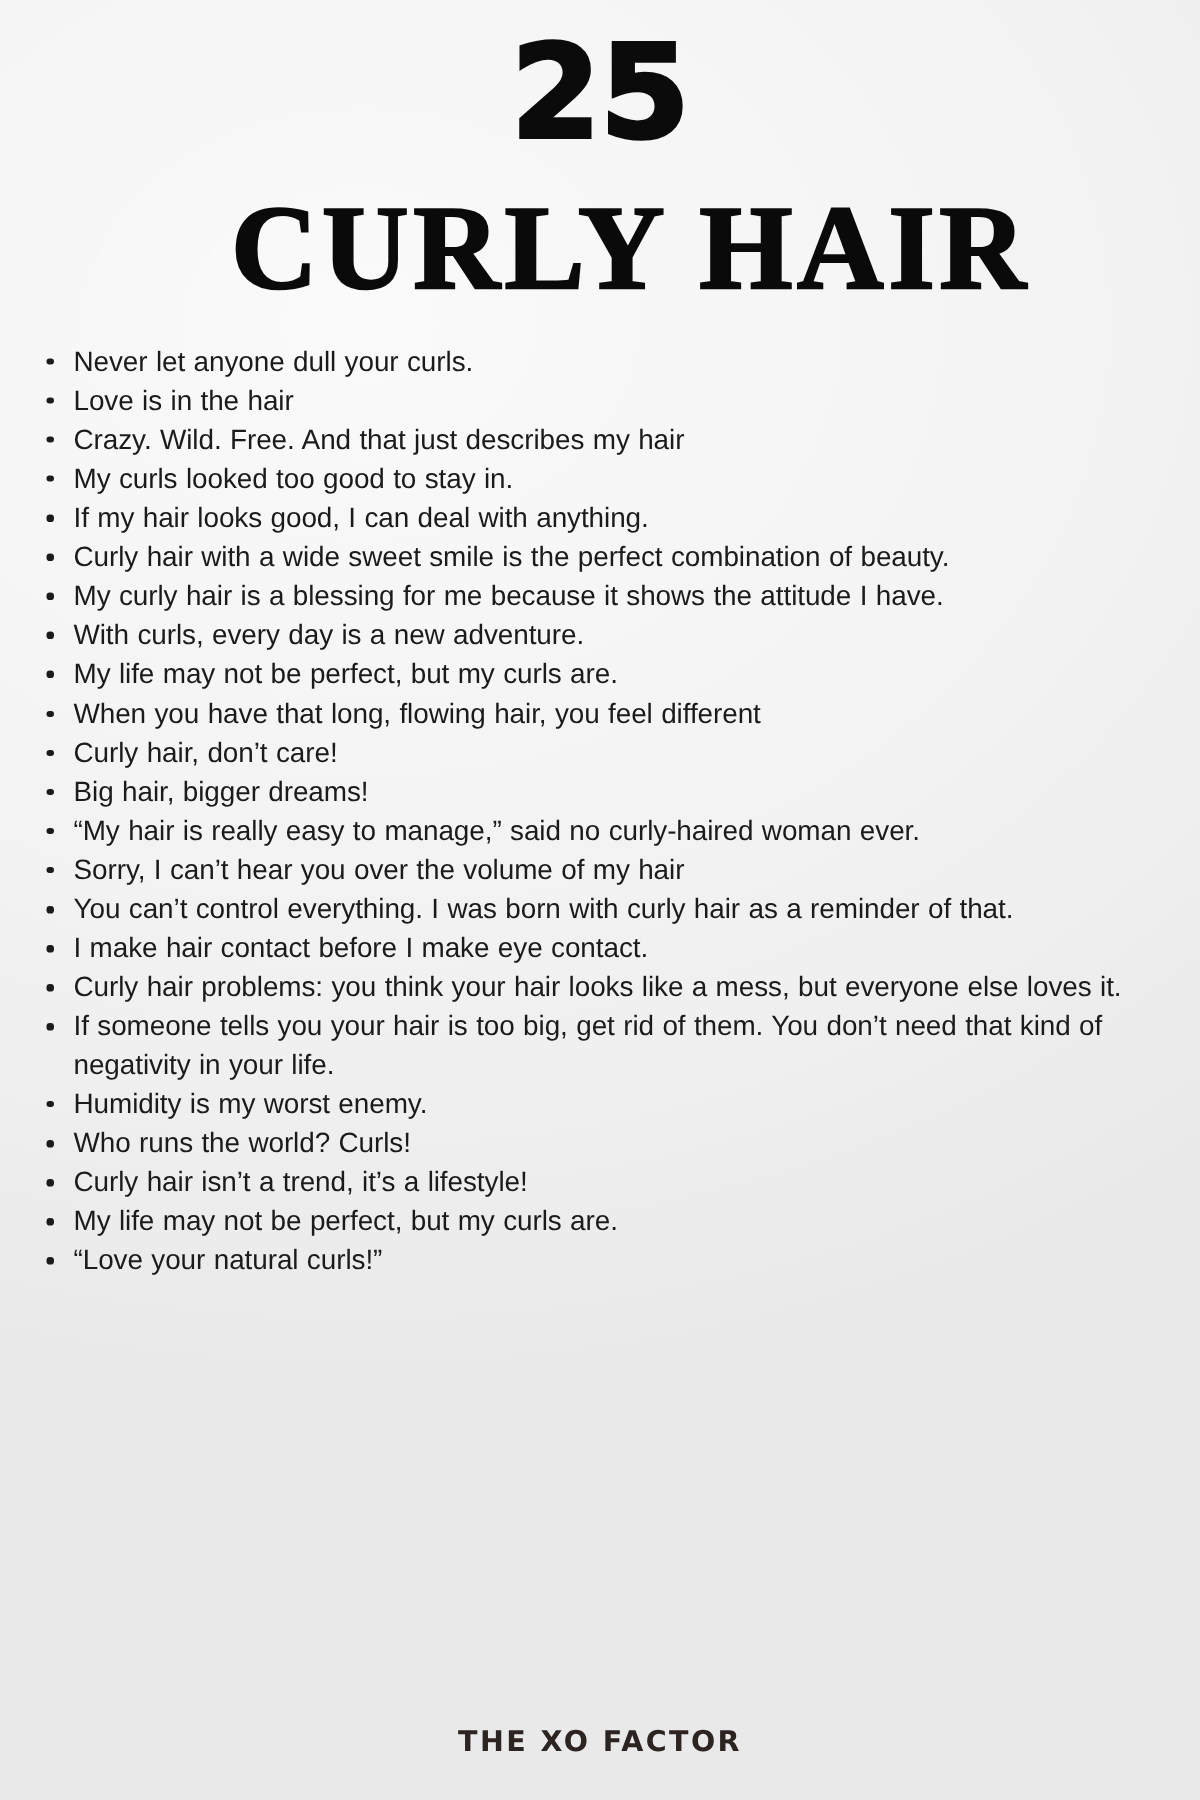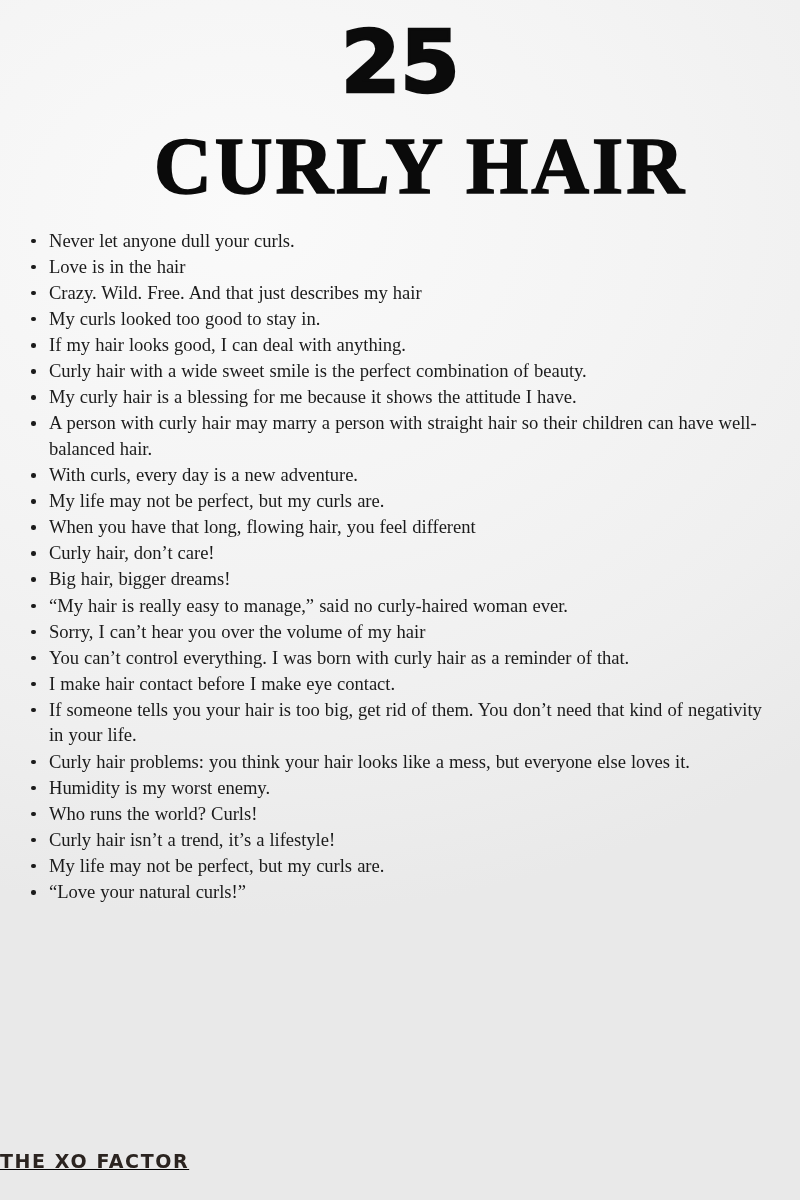--- a/index.html
+++ b/index.html
@@ -78,21 +78,21 @@
   ul.captions {
     list-style: none;
     margin: 0;
     padding: 0;
   }
 
   ul.captions > li {
     position: relative;
     padding-left: 25px;
     margin: 0 0 0.5px 0;
-    font-family: Liberation Serif, serif;
+    font-family: Liberation Sans, sans-serif;
     font-size: 18.6px;
     line-height: 25.6px;
     color: #1b1b1b;
     letter-spacing: -0.05px;
     word-spacing: 0.5px;
   }
 
   ul.captions > li::before {
     content: "";
     position: absolute;
@@ -100,24 +100,23 @@
     top: 11px;
     width: 4.5px;
     height: 4.5px;
     border-radius: 50%;
     background: #1b1b1b;
   }
 
   
   .footer {
     flex: 0 0 auto;
-    text-align: left;
+    text-align: center;
     padding-bottom: 28px;
     padding-top: 10px;
-    text-decoration: underline;
   }
 
   .brand {
     font-family: "DejaVu Sans", "Liberation Sans", sans-serif;
     font-weight: 700;
     font-size: 19px;
     letter-spacing: 1.6px;
     color: #2b2420;
   }
 </style>
@@ -133,32 +132,31 @@
 
   <div class="captions-wrap">
     <ul class="captions">
         <li>Never let anyone dull your curls.</li>
         <li>Love is in the hair</li>
         <li>Crazy. Wild. Free. And that just describes my hair</li>
         <li>My curls looked too good to stay in.</li>
         <li>If my hair looks good, I can deal with anything.</li>
         <li>Curly hair with a wide sweet smile is the perfect combination of beauty.</li>
         <li>My curly hair is a blessing for me because it shows the attitude I have.</li>
-        <li> A person with curly hair may marry a person with straight hair so their children can have well-balanced hair.</li>
         <li>With curls, every day is a new adventure.</li>
         <li>My life may not be perfect, but my curls are.</li>
         <li>When you have that long, flowing hair, you feel different</li>
         <li>Curly hair, don’t care!</li>
         <li>Big hair, bigger dreams!</li>
         <li>“My hair is really easy to manage,” said no curly-haired woman ever.</li>
         <li>Sorry, I can’t hear you over the volume of my hair</li>
         <li>You can’t control everything. I was born with curly hair as a reminder of that.</li>
         <li>I make hair contact before I make eye contact.</li>
+        <li>Curly hair problems: you think your hair looks like a mess, but everyone else loves it.</li>
         <li>If someone tells you your hair is too big, get rid of them. You don’t need that kind of negativity in your life.</li>
-        <li>Curly hair problems: you think your hair looks like a mess, but everyone else loves it.</li>
         <li>Humidity is my worst enemy.</li>
         <li>Who runs the world? Curls!</li>
         <li>Curly hair isn’t a trend, it’s a lifestyle!</li>
         <li>My life may not be perfect, but my curls are.</li>
         <li>“Love your natural curls!”</li>
       </ul>
   </div>
 
   <div class="footer">
     <div class="brand">THE XO FACTOR</div>

